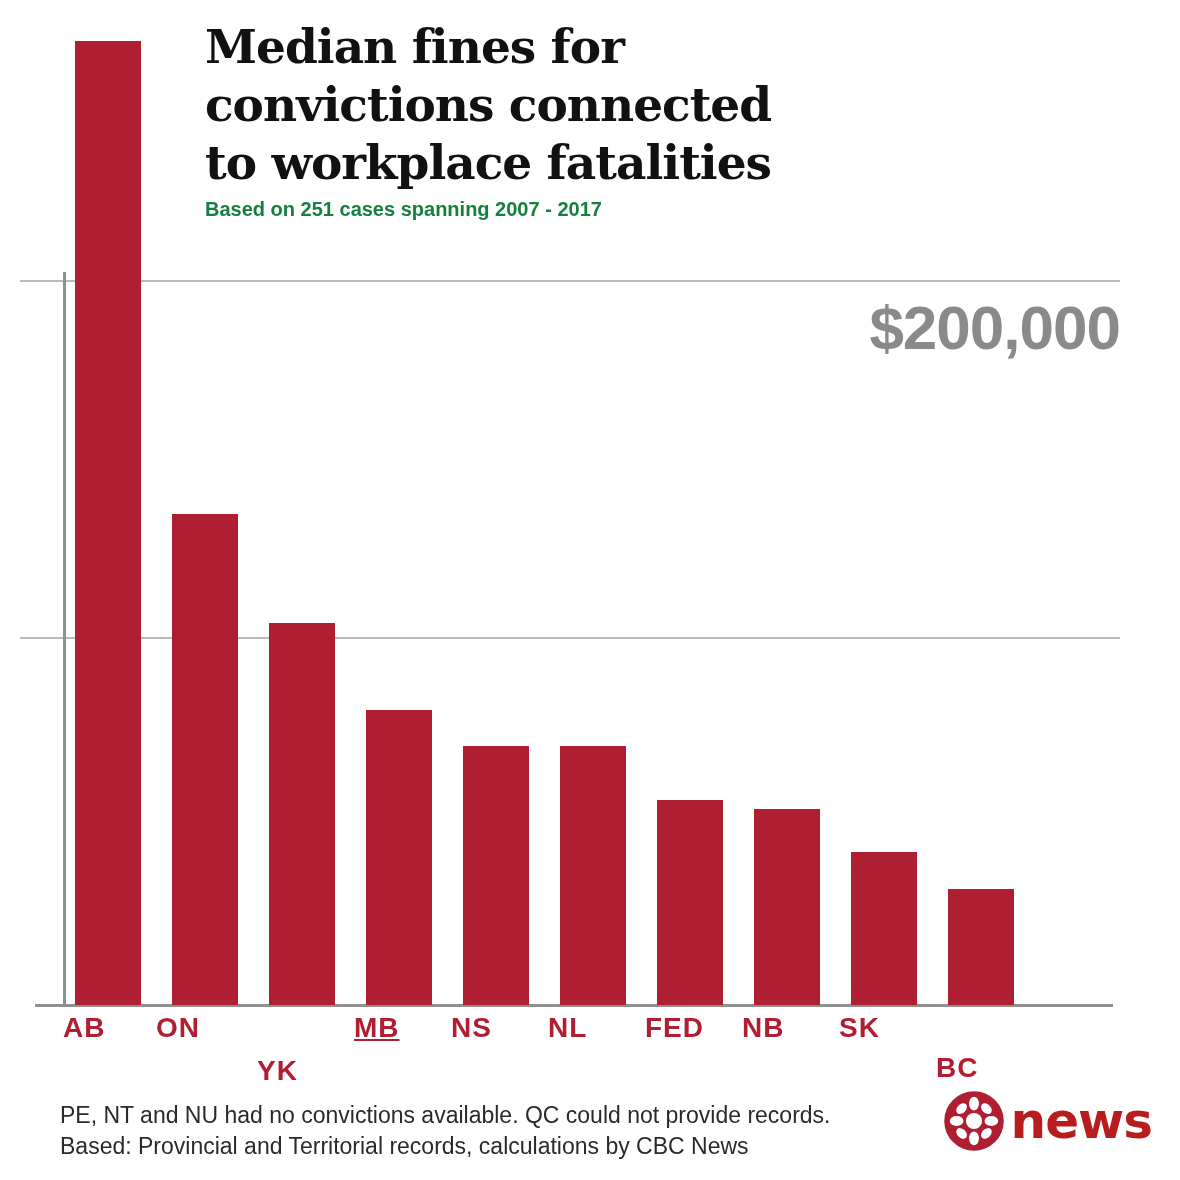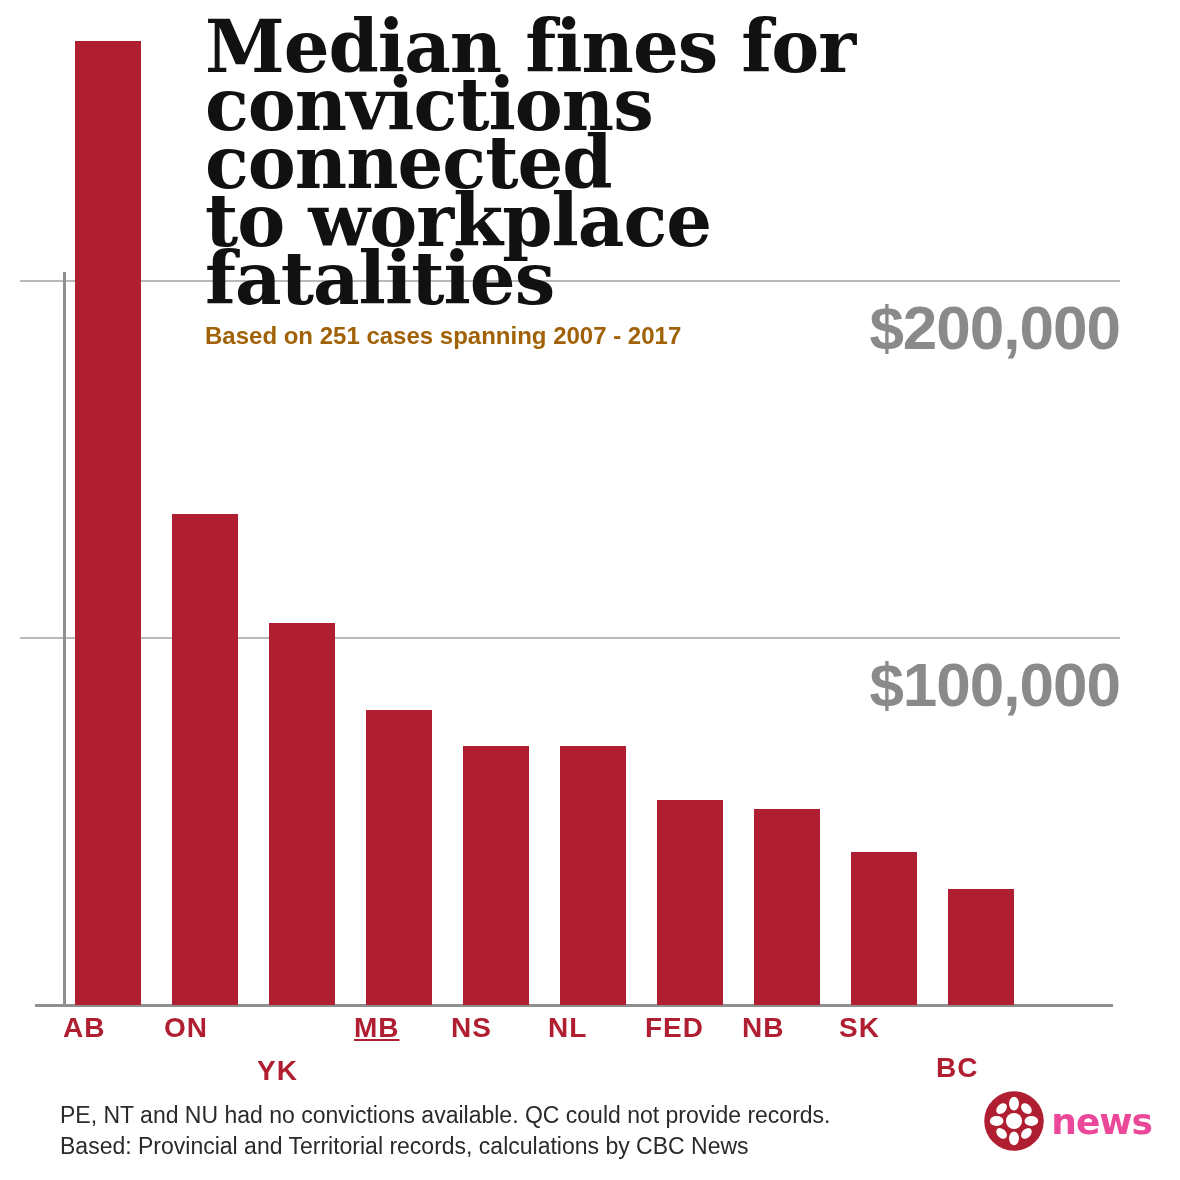--- a/index.html
+++ b/index.html
@@ -19,33 +19,33 @@
   
   .title-block {
     position: absolute;
     left: 205px;
     top: 18px;
     width: 800px;
   }
   .chart-title {
     font-family: "DejaVu Serif", serif;
     font-weight: bold;
-    font-size: 72px;
+    font-size: 47px;
     line-height: 58px;
     color: #111111;
     letter-spacing: -1px;
     margin: 0;
     white-space: pre-line;
   }
   .chart-subtitle {
     font-family: "Liberation Sans", sans-serif;
     font-weight: bold;
-    font-size: 24px;
-    color: #a16207;
-    margin-top: 14px;
+    font-size: 20px;
+    color: #15803d;
+    margin-top: 6px;
   }
 
   
   .plot {
     position: absolute;
     left: 0px;
     top: 0px;
     width: 1180px;
     height: 1010px;
   }
@@ -128,55 +128,54 @@
     gap: 6px;
   }
   .logo-mark {
     width: 62px;
     height: 62px;
     position: relative;
   }
   .logo-text {
     font-family: "DejaVu Sans", sans-serif;
     font-weight: bold;
-    font-size: 36px;
-    color: #ec4899;
+    font-size: 50px;
+    color: #b91c1c;
     letter-spacing: -1px;
   }
 </style>
 </head>
 <body>
 
 <div id="page">
 
   <div class="plot">
     <div class="gridline" id="grid-200" style="top:280px;"></div>
     <div class="gridline" id="grid-100" style="top:637px;"></div>
 
     <div class="gridlabel" id="label-200" style="top:292px;">$200,000</div>
-    <div class="gridlabel" id="label-100" style="top:649px;">$100,000</div>
 
     <div class="axis-y"></div>
     <div class="axis-x"></div>
 
     <div class="bars" id="bars">
         <div class="bar" style="left: 75px; width: 66px; height: 963.9px; bottom: 0px; background: rgb(176, 30, 50);"></div>
         <div class="bar" style="left: 172px; width: 66px; height: 490.875px; bottom: 0px; background: rgb(176, 30, 50);"></div>
         <div class="bar" style="left: 269px; width: 66px; height: 381.99px; bottom: 0px; background: rgb(176, 30, 50);"></div>
         <div class="bar" style="left: 366px; width: 66px; height: 294.525px; bottom: 0px; background: rgb(176, 30, 50);"></div>
         <div class="bar" style="left: 463px; width: 66px; height: 258.825px; bottom: 0px; background: rgb(176, 30, 50);"></div>
         <div class="bar" style="left: 560px; width: 66px; height: 258.825px; bottom: 0px; background: rgb(176, 30, 50);"></div>
         <div class="bar" style="left: 657px; width: 66px; height: 205.275px; bottom: 0px; background: rgb(176, 30, 50);"></div>
         <div class="bar" style="left: 754px; width: 66px; height: 196.35px; bottom: 0px; background: rgb(176, 30, 50);"></div>
         <div class="bar" style="left: 851px; width: 66px; height: 153.51px; bottom: 0px; background: rgb(176, 30, 50);"></div>
         <div class="bar" style="left: 948px; width: 66px; height: 116.025px; bottom: 0px; background: rgb(176, 30, 50);"></div>
       </div>
     <div id="bar-labels">
         <div class="bar-label" style="left: 63px; width: 90px;">AB</div>
-        <div class="bar-label" style="left: 164px; width: 90px;">ON</div>
+        <div class="bar-label" style="left: 156px; width: 90px;">ON</div>
         <div class="bar-label" style="left: 257px; width: 90px; margin-top: 43px;">YK</div>
         <div class="bar-label" style="left: 354px; width: 90px; text-decoration: underline;">MB</div>
         <div class="bar-label" style="left: 451px; width: 90px;">NS</div>
         <div class="bar-label" style="left: 548px; width: 90px;">NL</div>
         <div class="bar-label" style="left: 645px; width: 90px;">FED</div>
         <div class="bar-label" style="left: 742px; width: 90px;">NB</div>
         <div class="bar-label" style="left: 839px; width: 90px;">SK</div>
         <div class="bar-label" style="left: 936px; width: 90px; margin-top: 40px;">BC</div>
       </div>
   </div>

